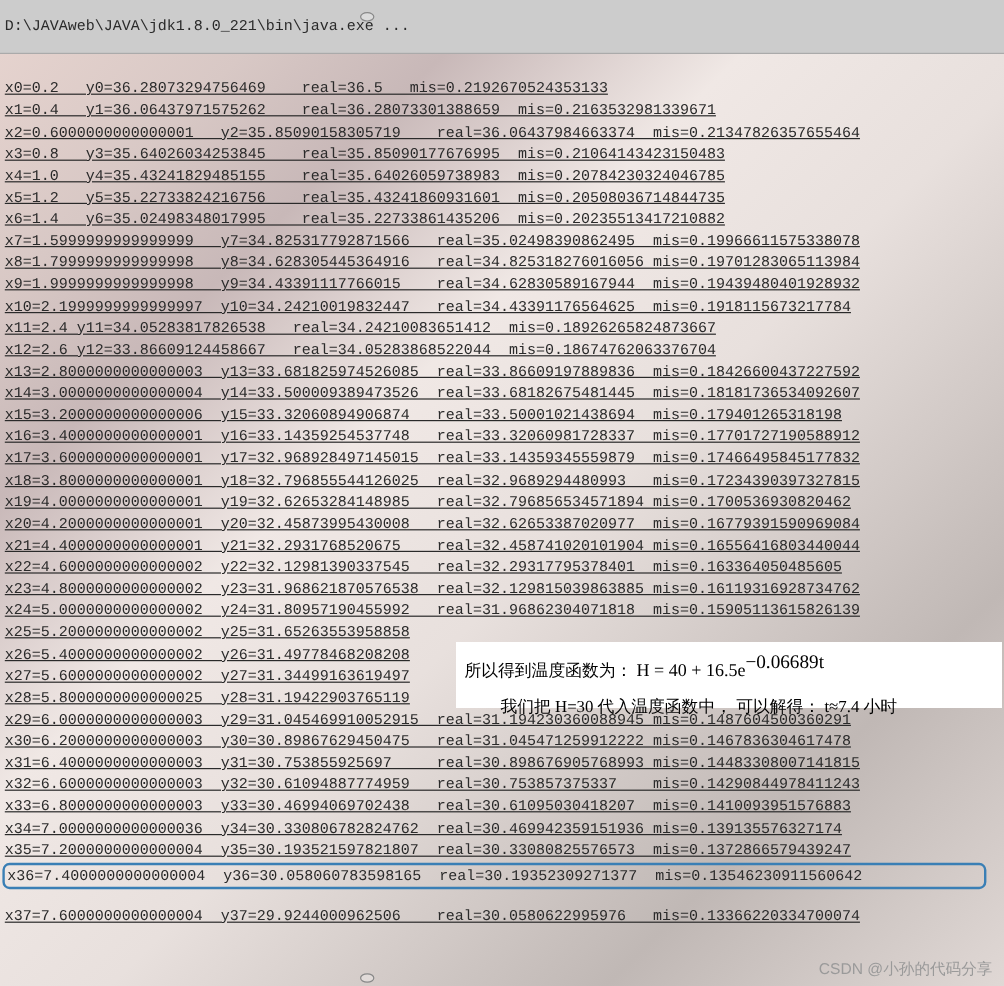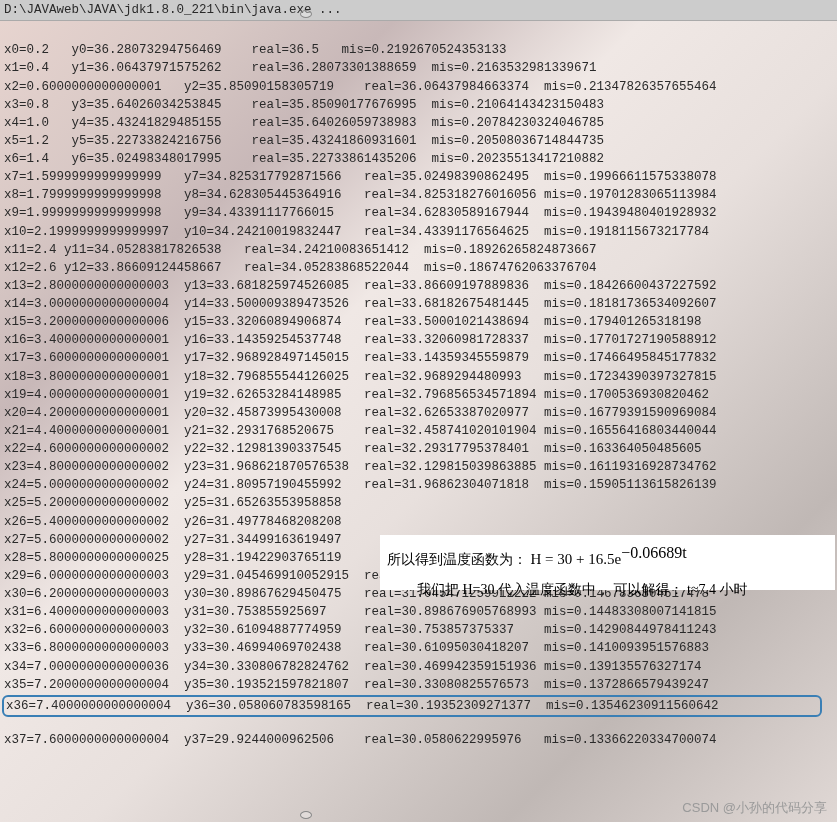--- a/index.html
+++ b/index.html
@@ -9,29 +9,30 @@
     font-family: Consolas, "Courier New", monospace;
     font-size: 12.5px;
     line-height: 1.45;
     background: linear-gradient(135deg, #e8d5d0 0%, #d8c8c5 15%, #c8b8b8 25%, #f0e8e5 40%, #e8e0dd 55%, #d0c8c5 70%, #c0b8b5 80%, #e0d8d5 100%);
     color: #2a2a2a;
     position: relative;
     overflow: hidden;
   }
   .titlebar {
     background: #cccccc;
-    padding: 1px 4px;
+    padding: 13px 4px;
     font-size: 12.5px;
     color: #2a2a2a;
     border-bottom: 1px solid #aaa;
   }
   .console {
     padding: 2px 4px 0 4px;
     white-space: pre;
     position: relative;
+    text-decoration: underline;
   }
   .line { display: block; white-space: pre; }
   .highlight-row {
     border: 2.5px solid #3a7fb5;
     border-radius: 6px;
     margin: 1px 10px 14px -2px;
     padding: 0 0 0 2px;
     display: inline-block;
     min-width: 820px;
   }
@@ -76,21 +77,21 @@
   <span>D:\JAVAweb\JAVA\jdk1.8.0_221\bin\java.exe ...</span>
 </div>
 
 <div class="console" id="console-area">
 <span class="line">x0=0.2   y0=36.28073294756469    real=36.5   mis=0.2192670524353133</span><span class="line">x1=0.4   y1=36.06437971575262    real=36.28073301388659  mis=0.2163532981339671</span><span class="line">x2=0.6000000000000001   y2=35.85090158305719    real=36.06437984663374  mis=0.21347826357655464</span><span class="line">x3=0.8   y3=35.64026034253845    real=35.85090177676995  mis=0.21064143423150483</span><span class="line">x4=1.0   y4=35.43241829485155    real=35.64026059738983  mis=0.20784230324046785</span><span class="line">x5=1.2   y5=35.22733824216756    real=35.43241860931601  mis=0.20508036714844735</span><span class="line">x6=1.4   y6=35.02498348017995    real=35.22733861435206  mis=0.20235513417210882</span><span class="line">x7=1.5999999999999999   y7=34.825317792871566   real=35.02498390862495  mis=0.19966611575338078</span><span class="line">x8=1.7999999999999998   y8=34.628305445364916   real=34.82531827601605​6 mis=0.19701283065113984</span><span class="line">x9=1.9999999999999998   y9=34.4339111776601​5    real=34.62830589167944  mis=0.19439480401928932</span><span class="line">x10=2.1999999999999997  y10=34.2421001983244​7   real=34.4339117656462​5  mis=0.1918115673217784</span><span class="line">x11=2.4 y11=34.0528381782653​8   real=34.2421008365141​2  mis=0.18926265824873667</span><span class="line">x12=2.6 y12=33.8660912445866​7   real=34.0528386852204​4  mis=0.18674762063376704</span><span class="line">x13=2.8000000000000003  y13=33.681825974526085  real=33.86609197889836  mis=0.18426600437227592</span><span class="line">x14=3.0000000000000004  y14=33.500009389473526  real=33.68182675481445  mis=0.18181736534092607</span><span class="line">x15=3.2000000000000006  y15=33.32060894906874   real=33.50001021438694  mis=0.17940126531819​8</span><span class="line">x16=3.4000000000000001  y16=33.14359254537748   real=33.32060981728337  mis=0.17701727190588912</span><span class="line">x17=3.6000000000000001  y17=32.968928497145015  real=33.14359345559879  mis=0.17466495845177832</span><span class="line">x18=3.8000000000000001  y18=32.79685554412602​5  real=32.9689294480993   mis=0.17234390397327815</span><span class="line">x19=4.0000000000000001  y19=32.62653284148985   real=32.79685653457189​4 mis=0.17005369308​20462</span><span class="line">x20=4.2000000000000001  y20=32.45873995430008   real=32.62653387020977  mis=0.16779391590969084</span><span class="line">x21=4.4000000000000001  y21=32.2931768520675    real=32.45874102010190​4 mis=0.16556416803440044</span><span class="line">x22=4.6000000000000002  y22=32.12981390337545   real=32.29317795378401  mis=0.16336405048​5605</span><span class="line">x23=4.8000000000000002  y23=31.968621870576538  real=32.12981503986388​5 mis=0.16119316928734762</span><span class="line">x24=5.0000000000000002  y24=31.80957190455992   real=31.96862304071818  mis=0.15905113615826139</span><span class="line">x25=5.2000000000000002  y25=31.65263553958858</span><span class="line">x26=5.4000000000000002  y26=31.49778468208208</span><span class="line">x27=5.6000000000000002  y27=31.34499163619497</span><span class="line">x28=5.8000000000000025  y28=31.19422903765119</span><span class="line">x29=6.0000000000000003  y29=31.045469910052915  real=31.19423036008894​5 mis=0.14876045003​60291</span><span class="line">x30=6.2000000000000003  y30=30.89867629450475   real=31.04547125991222​2 mis=0.14678363046​17478</span><span class="line">x31=6.4000000000000003  y31=30.75385592569​7     real=30.89867690576899​3 mis=0.1448330800714181​5</span><span class="line">x32=6.6000000000000003  y32=30.61094887774959   real=30.75385737​5337    mis=0.14290844978411243</span><span class="line">x33=6.8000000000000003  y33=30.46994069702438   real=30.61095030418207  mis=0.1410093951576883</span><span class="line">x34=7.0000000000000036  y34=30.33080678282476​2  real=30.46994235915193​6 mis=0.13913557632717​4</span><span class="line">x35=7.2000000000000004  y35=30.193521597821807  real=30.33080825576573  mis=0.1372866579439247</span><span class="line highlight-row">x36=7.4000000000000004  y36=30.058060783598165  real=30.19352309271377  mis=0.13546230911560642</span><span class="line">x37=7.6000000000000004  y37=29.9244000962506    real=30.0580622995976   mis=0.13366220334700074</span></div>
 
 <div class="overlay">
   <div>
     <span>所以得到温度函数为：</span>
     <span class="fn">
-      <span>H = 30 + 16.5e</span><sup>−0.06689t</sup>
+      <span>H = 40 + 16.5e</span><sup>−0.06689t</sup>
     </span>
   </div>
   <div style="margin-top:8px; padding-left: 30px;">
     <span>我们把 H=30 代入温度函数中， 可以解得：  t≈7.4 小时</span>
   </div>
 </div>
 
 <div class="circ" style="left:300px; top:10px;"></div>
 <div class="circ" style="left:300px; top:811px;"></div>
 

